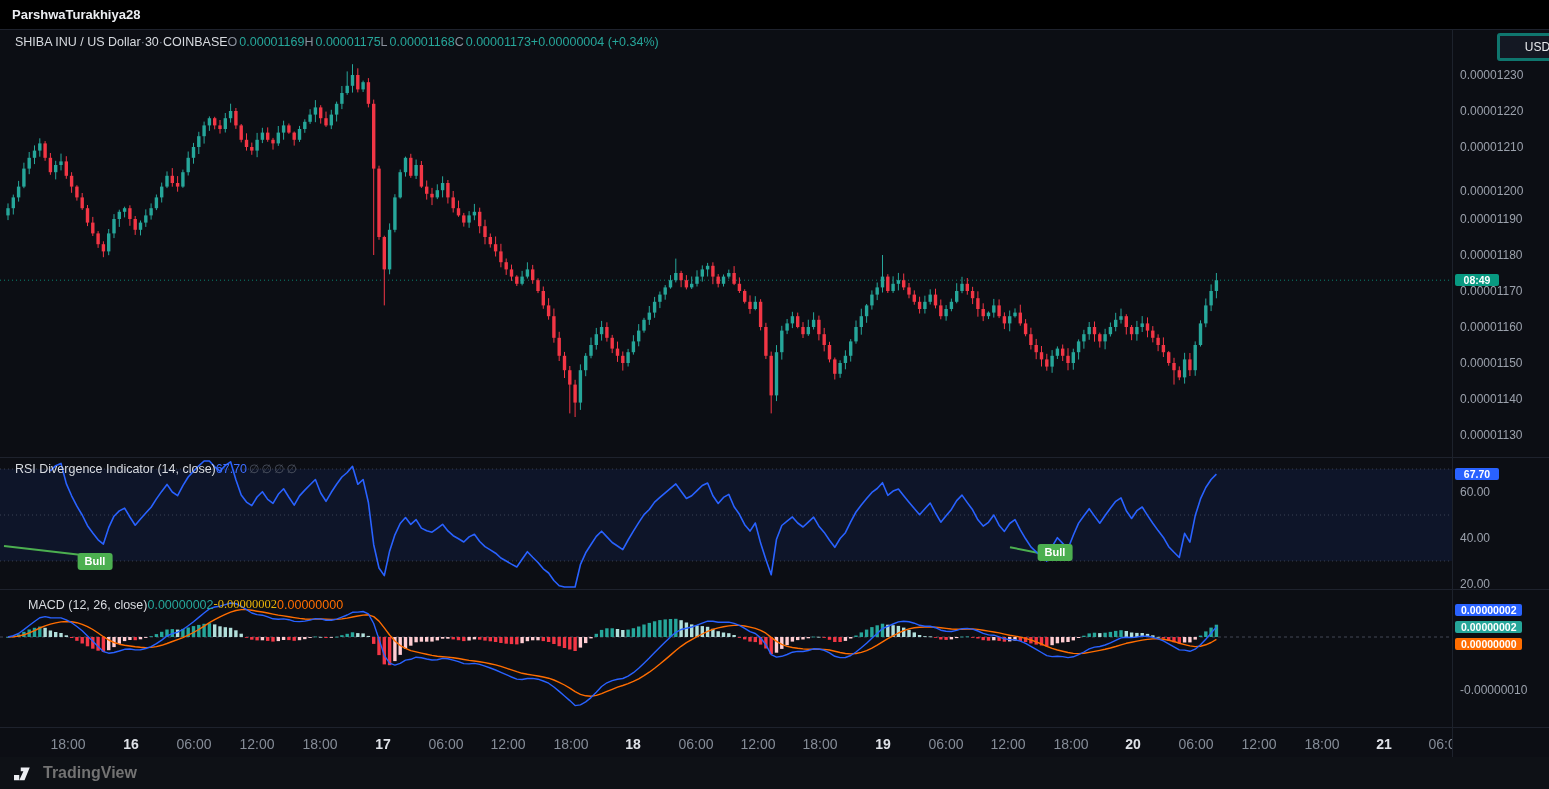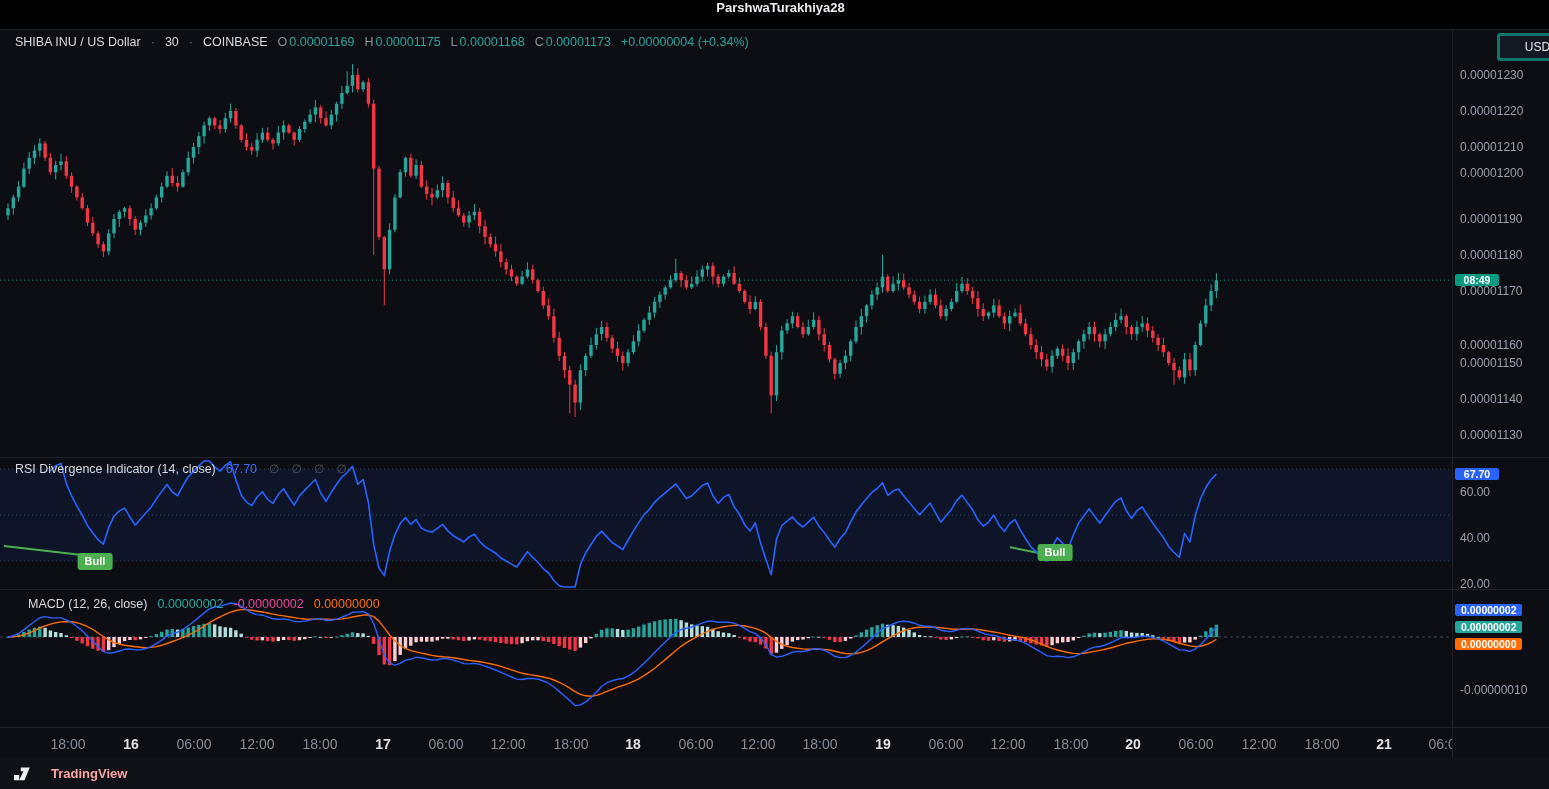--- a/index.html
+++ b/index.html
@@ -1,45 +1,45 @@
 <!DOCTYPE html>
 <html><head>
 <meta charset="utf-8">
 <style>
   html,body{margin:0;padding:0;background:#05060a;}
   body{font-family:"Liberation Sans",sans-serif;}
   .app{position:relative;width:1549px;height:789px;background:#0c0e14;overflow:hidden;color:#d1d4dc;}
-  .topbar{position:absolute;left:0;top:0;width:100%;height:29px;background:#000;display:flex;align-items:center;padding-left:12px;box-sizing:border-box;font-size:13px;font-weight:700;color:#eceef2;white-space:pre;flex-direction:column;}
+  .topbar{position:absolute;left:0;top:0;width:100%;height:29px;background:#000;display:flex;align-items:center;padding-left:12px;box-sizing:border-box;font-size:13px;font-weight:700;color:#eceef2;white-space:pre;}
   .sep-line{position:absolute;left:0;width:1549px;height:1px;background:#1e222d;}
   svg.pane{position:absolute;left:0;display:block;}
   #price-svg{top:29px;}
   #rsi-svg{top:458px;}
   #macd-svg{top:590px;}
-  .legend{position:absolute;display:flex;align-items:center;gap:10px;font-size:12.5px;color:#d8dbe0;white-space:nowrap;z-index:5;}
+  .legend{position:absolute;display:flex;align-items:center;gap:0;font-size:12.5px;color:#d8dbe0;white-space:nowrap;z-index:5;}
   .legend .sep{color:#707888;}
   .legend .pair{display:flex;gap:2px;}
   .legend .lbl{color:#8a909c;}
   .c-up{color:#26a69a;}
   .rsi-val{color:#3d6dff;font-weight:400;}
-  .m-blue{color:#ec4899;}
+  .m-blue{color:#eab308;font-family:Liberation Serif, serif;}
   .m-orange{color:#ff6d00;}
   .ghost{color:#4c5260;font-size:12px;margin-left:2px;}
   .price-legend{left:15px;top:35px;}
   .rsi-legend{left:15px;top:462px;}
   .macd-legend{left:28px;top:597px;text-align:center;}
   .usd-btn{position:absolute;left:1459px;top:33px;width:75px;height:22px;border:3px solid #0f766e;border-radius:3px;background:#141823;color:#e8eaed;font-size:12px;display:flex;align-items:center;justify-content:center;z-index:6;cursor:pointer;margin-left:38px;}
   .right-scale{position:absolute;left:1452px;top:29px;width:97px;height:728px;border-left:1px solid #1d222c;box-sizing:border-box;z-index:4;}
   .right-scale .tick{position:absolute;left:7px;font-size:12px;color:#9ba1ac;transform:translateY(-50%);white-space:nowrap;}
   .right-scale .badge{position:absolute;left:2px;color:#fff;font-size:10.5px;font-weight:600;padding:0 6px;border-radius:2px;transform:translateY(-50%);text-align:center;white-space:nowrap;box-sizing:border-box;min-width:44px;}
   .time-axis{position:absolute;left:0;top:727px;width:1452px;height:30px;overflow:hidden;}
   .tlabel{position:absolute;top:9px;font-size:14px;color:#868d98;transform:translateX(-50%);white-space:nowrap;}
   .tlabel.major{color:#dfe2e8;font-weight:600;}
   .bull{position:absolute;background:#4caf50;color:#fff;font-weight:700;font-size:11px;line-height:14px;padding:1px 7px 2px;border-radius:3px;transform:translateX(-50%);z-index:5;}
   .bottombar{position:absolute;left:0;top:757px;width:100%;height:32px;background:#0e1116;display:flex;align-items:center;padding-left:14px;gap:8px;box-sizing:border-box;}
-  .brand{font-size:13px;font-weight:700;color:#fca5a5;margin-left:8px;}
+  .brand{font-size:16px;font-weight:700;color:#737373;}
 </style>
 </head>
 <body>
 
 <div class="app">
 
   <div class="topbar"><span>ParshwaTurakhiya28</span></div>
 
   <svg id="price-svg" class="pane" width="1452" height="429" viewBox="0 0 1452 429">
       <line x1="0" x2="1452" y1="251.2" y2="251.2" stroke="#089981" stroke-width="1" stroke-dasharray="1 3" opacity="0.85"></line>
@@ -786,25 +786,25 @@
     <span class="m-blue">-0.00000002</span>
     <span class="m-orange">0.00000000</span>
   </div>
 
   <div class="usd-btn">USD</div>
 
   <div class="right-scale" id="right-scale">
       <span class="tick" style="top: 46px;">0.00001230</span>
       <span class="tick" style="top: 82px;">0.00001220</span>
       <span class="tick" style="top: 118px;">0.00001210</span>
-      <span class="tick" style="top: 144px;">0.00001200</span>
+      <span class="tick" style="top: 162px;">0.00001200</span>
       <span class="tick" style="top: 190px;">0.00001190</span>
       <span class="tick" style="top: 226px;">0.00001180</span>
       <span class="tick" style="top: 262px;">0.00001170</span>
-      <span class="tick" style="top: 316px;">0.00001160</span>
+      <span class="tick" style="top: 298px;">0.00001160</span>
       <span class="tick" style="top: 334px;">0.00001150</span>
       <span class="tick" style="top: 370px;">0.00001140</span>
       <span class="tick" style="top: 406px;">0.00001130</span>
       <span class="badge" style="top: 251px; background: rgb(8, 153, 129);">08:49</span>
       <span class="tick" style="top: 463px;">60.00</span>
       <span class="tick" style="top: 509px;">40.00</span>
       <span class="tick" style="top: 555px;">20.00</span>
       <span class="badge" style="top: 445.3px; background: rgb(41, 98, 255);">67.70</span>
       <span class="badge" style="top: 581px; background: rgb(41, 98, 255);">0.00000002</span>
       <span class="badge" style="top: 598px; background: rgb(38, 166, 154);">0.00000002</span>

